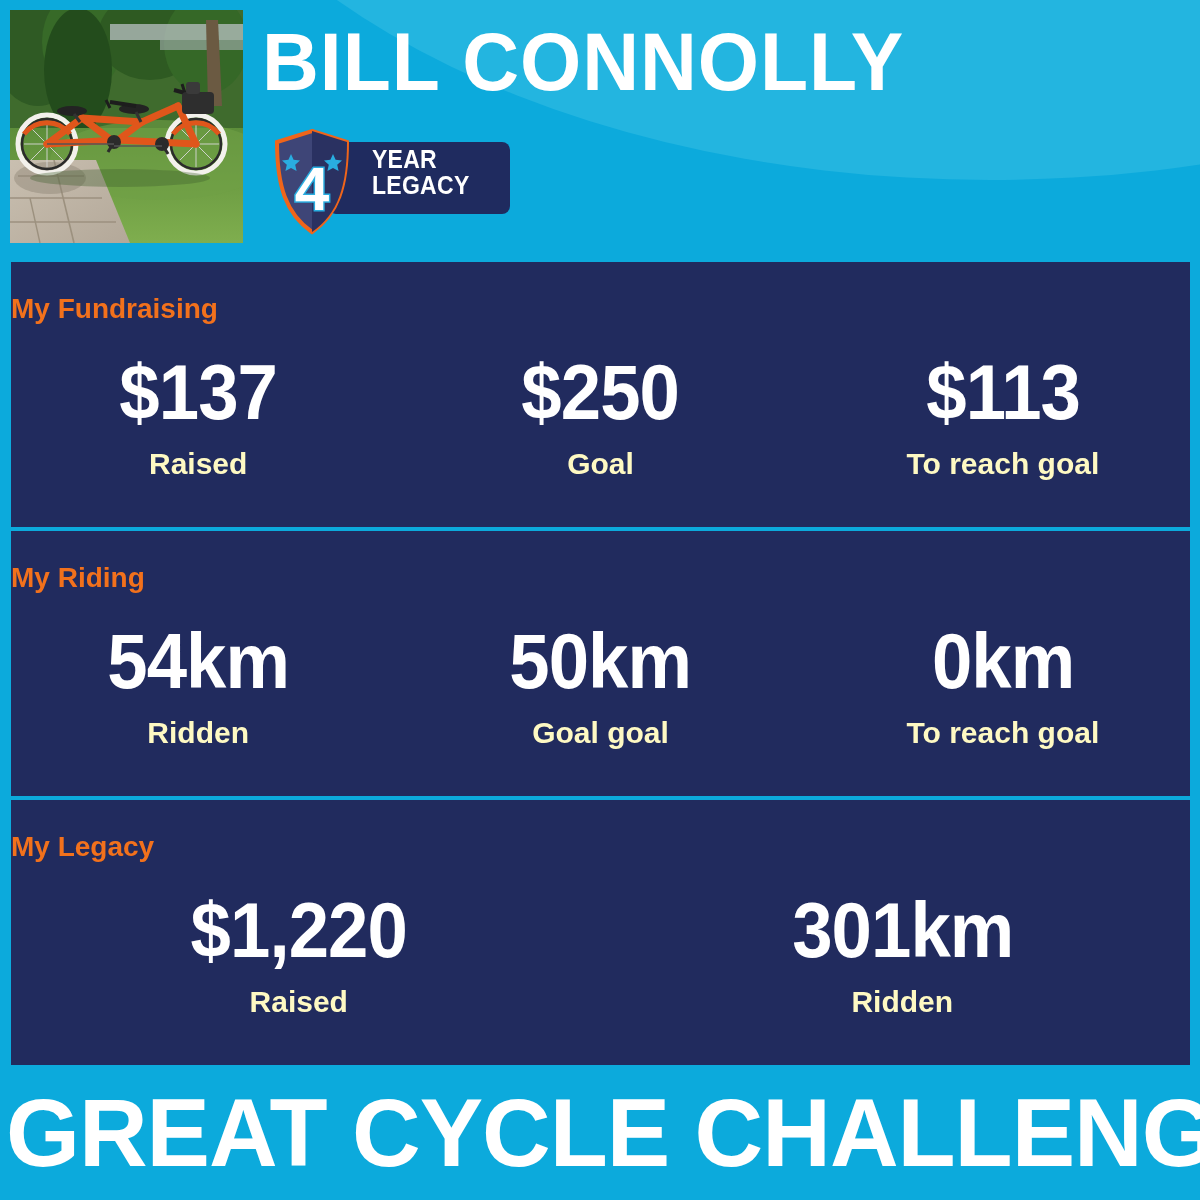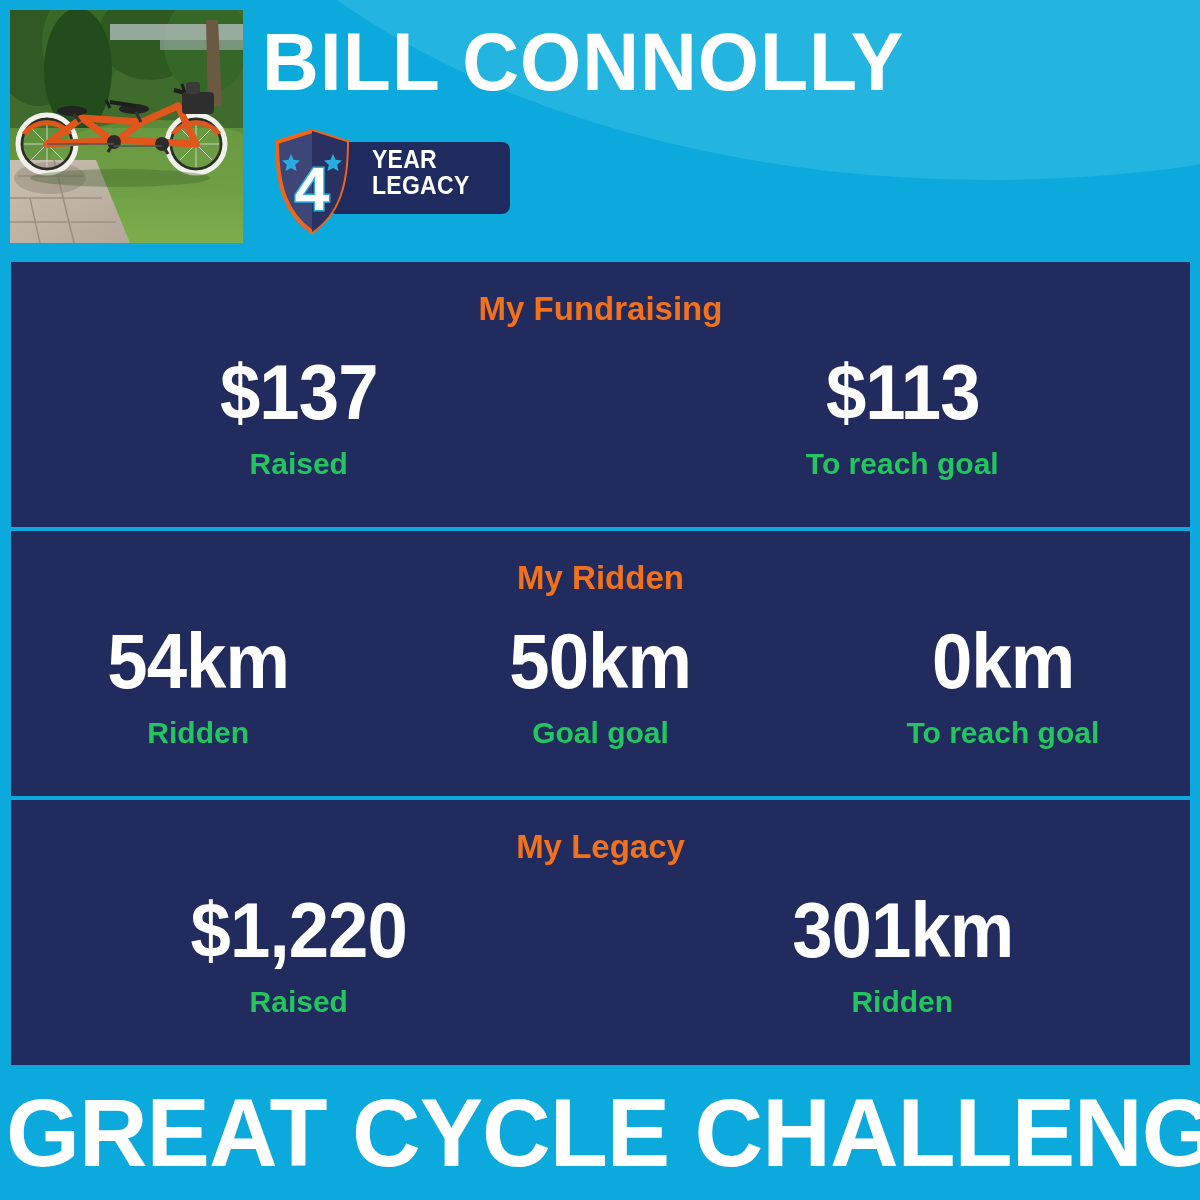--- a/index.html
+++ b/index.html
@@ -123,25 +123,25 @@
     flex: 1 1 0;
   }
   .stats-section + .stats-section {
     border-top: 4px solid #0CAADC;
   }
   .section-title {
     position: absolute;
     left: 0;
     right: 0;
     top: 28px;
-    text-align: center;
+    text-align: left;
     color: #F2711C;
     font-family: "Liberation Sans", sans-serif;
     font-weight: bold;
-    font-size: 33px;
+    font-size: 28px;
     line-height: 38px;
   }
   .stat-row {
     position: absolute;
     left: 0;
     right: 0;
     top: 76px;
     bottom: 12px;
     display: flex;
     align-items: flex-start;
@@ -156,21 +156,21 @@
     color: #ffffff;
     font-family: "Liberation Sans Narrow", "Liberation Sans", sans-serif;
     font-weight: bold;
     font-size: 78px;
     line-height: 96px;
     letter-spacing: -1px;
     white-space: nowrap;
     transform: scaleX(0.93);
   }
   .stat-label {
-    color: #22c55e;
+    color: #fef9c3;
     font-family: "Liberation Sans", sans-serif;
     font-weight: bold;
     font-size: 30px;
     line-height: 36px;
     margin-top: 6px;
     white-space: nowrap;
   }
 
   
   .footer {
@@ -332,28 +332,32 @@
   <div class="stats-panel">
 
     <div class="stats-section">
       <div class="section-title">My Fundraising</div>
       <div class="stat-row">
         <div class="stat-cell">
           <div class="stat-value">$137</div>
           <div class="stat-label">Raised</div>
         </div>
         <div class="stat-cell">
+          <div class="stat-value">$250</div>
+          <div class="stat-label">Goal</div>
+        </div>
+        <div class="stat-cell">
           <div class="stat-value">$113</div>
           <div class="stat-label">To reach goal</div>
         </div>
       </div>
     </div>
 
     <div class="stats-section">
-      <div class="section-title">My Ridden</div>
+      <div class="section-title">My Riding</div>
       <div class="stat-row">
         <div class="stat-cell">
           <div class="stat-value">54km</div>
           <div class="stat-label">Ridden</div>
         </div>
         <div class="stat-cell">
           <div class="stat-value">50km</div>
           <div class="stat-label">Goal goal</div>
         </div>
         <div class="stat-cell">

